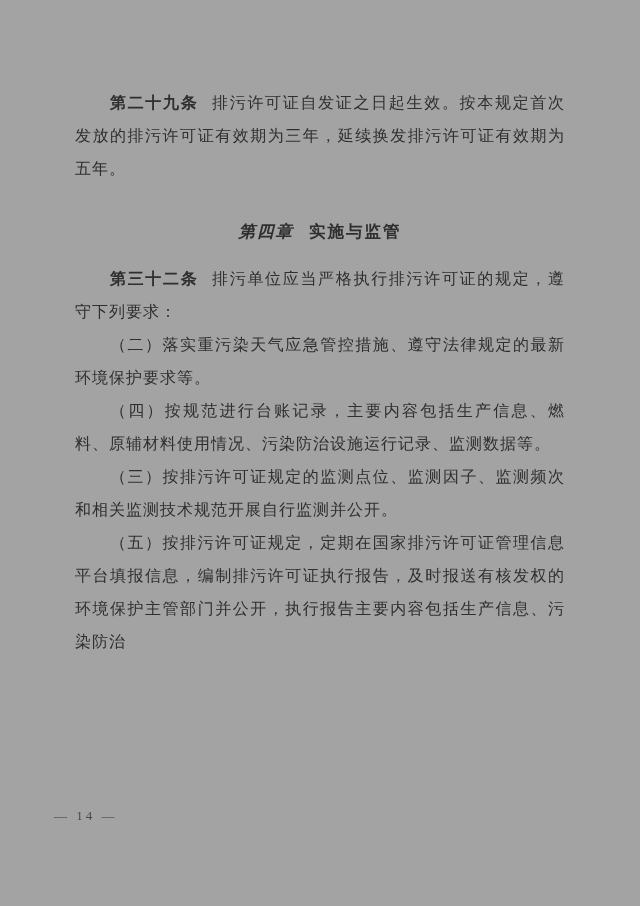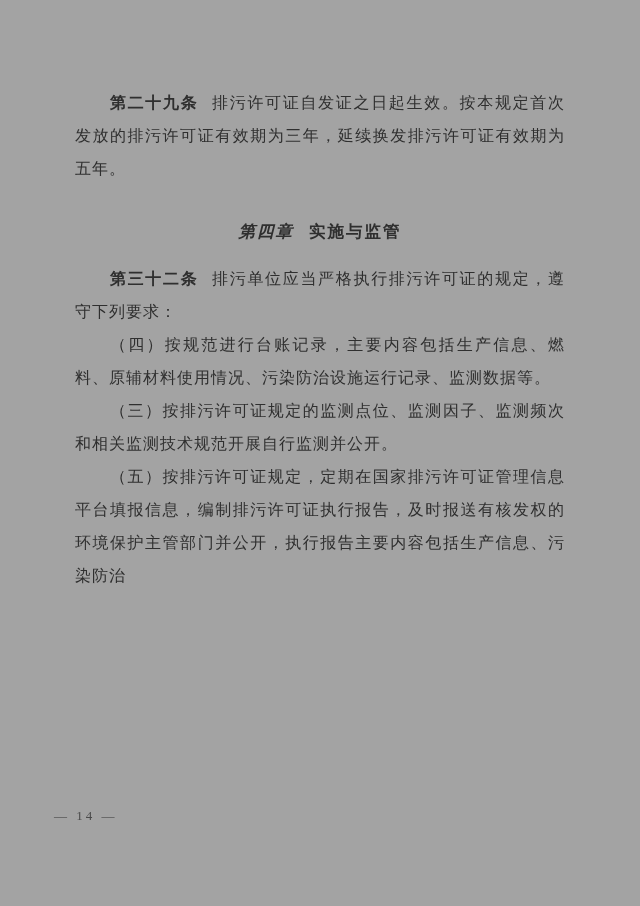--- a/index.html
+++ b/index.html
@@ -67,20 +67,21 @@
 
     <p class="para"><span class="article-label">第二十九条</span><span>排污许可证自发证之日起生效。按本规定首次发放的排污许可证有效期为三年，延续换发排污许可证有效期为五年。</span></p>
 
 
 
     <h2 class="chapter-heading"><span class="chapter-label">第四章</span><span>实施与监管</span></h2>
 
     <p class="para"><span class="article-label">第三十二条</span><span>排污单位应当严格执行排污许可证的规定，遵守下列要求：</span></p>
 
 
+    <p class="para"><span>（二）落实重污染天气应急管控措施、遵守法律规定的最新环境保护要求等。</span></p>
 
     <p class="para"><span>（四）按规范进行台账记录，主要内容包括生产信息、燃料、原辅材料使用情况、污染防治设施运行记录、监测数据等。</span></p>
 
     <p class="para"><span>（三）按排污许可证规定的监测点位、监测因子、监测频次和相关监测技术规范开展自行监测并公开。</span></p>
 
     <p class="para"><span>（五）按排污许可证规定，定期在国家排污许可证管理信息平台填报信息，编制排污许可证执行报告，及时报送有核发权的环境保护主管部门并公开，执行报告主要内容包括生产信息、污染防治</span></p>
 
   </div>
 
   <div class="page-number">— 14 —</div>

